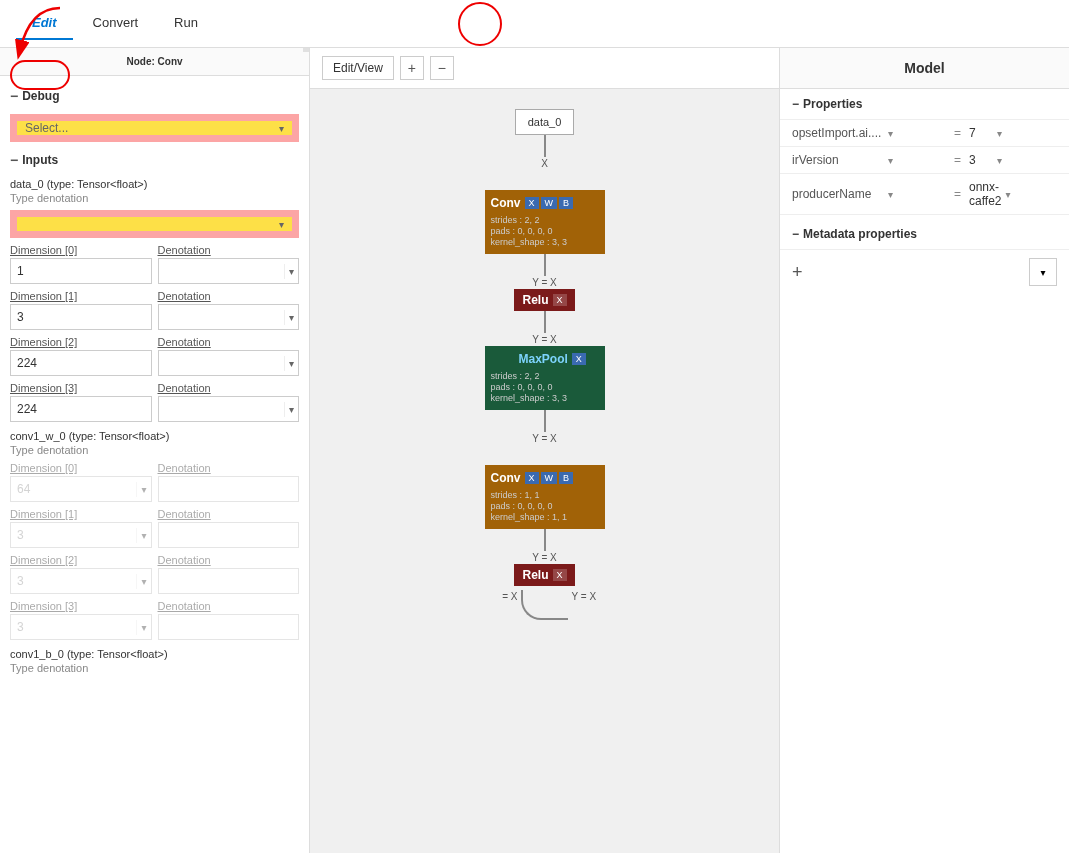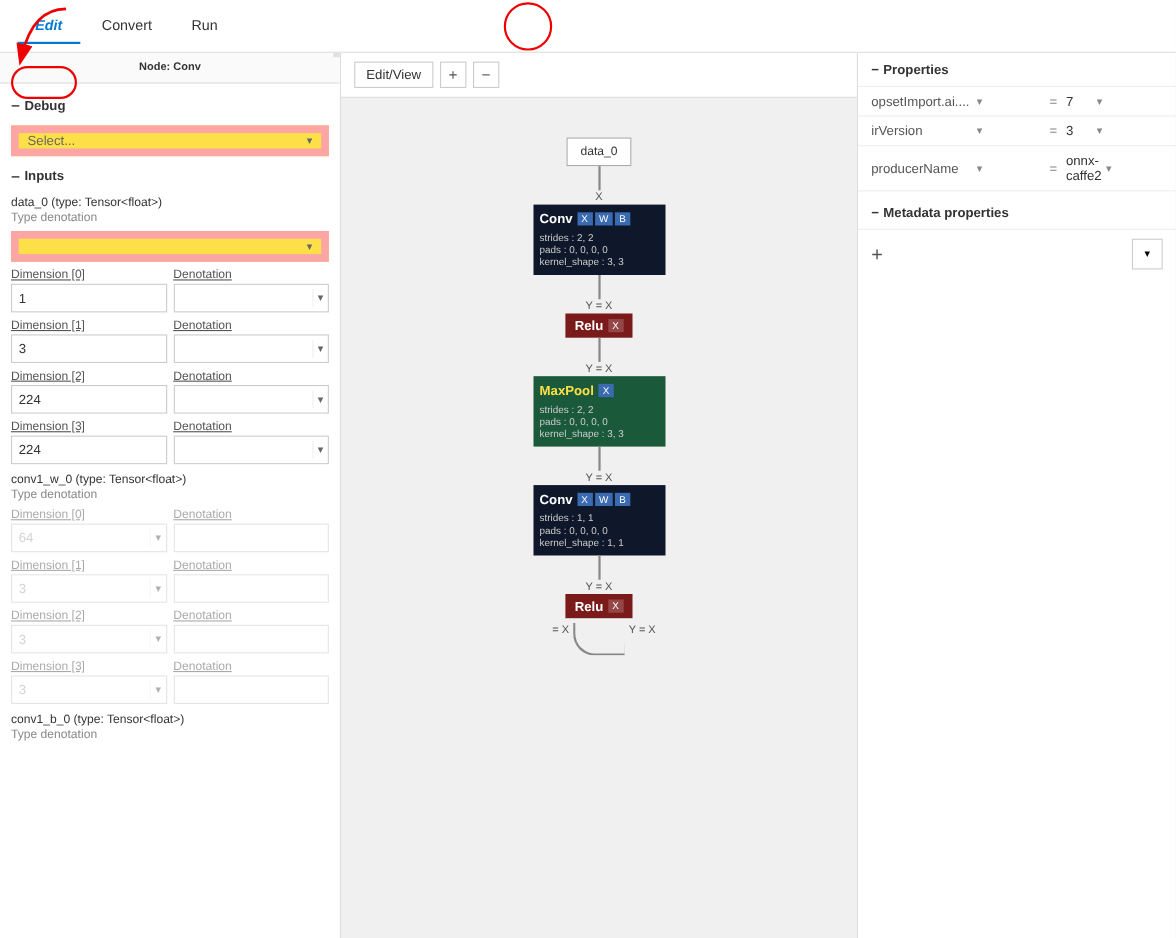--- a/index.html
+++ b/index.html
@@ -113,42 +113,42 @@
       align-items: center; justify-content: center; font-size: 14px; color: #555;
     }
 
     
     .graph-area {
       flex: 1; position: relative; overflow: hidden;
     }
 
     
     .nn-container {
-      position: absolute; top: 16px; left: 50%; transform: translateX(-50%);
+      position: absolute; top: 0; left: 50%; transform: translateX(-50%);
       width: 200px; display: flex; flex-direction: column; align-items: center;
       padding-top: 20px;
     }
 
     
     .node-data {
       border: 1px solid #aaa; background: #fff; padding: 6px 12px;
       font-size: 11px; color: #333; text-align: center; white-space: nowrap;
     }
     .connector-line {
       width: 2px; background: #888; height: 22px; margin: 0 auto;
     }
     .connector-label {
       font-size: 10px; color: #555; text-align: center;
       margin: 1px 0;
     }
 
     
     .node-conv {
-      background: #0f172a; color: #fff;
-      padding: 4px 0; width: 120px;
+      background: #a16207; color: #fff;
+      padding: 4px 0; width: 120px; margin-top: 20px;
     }
     .node-conv-header {
       display: flex; align-items: center; padding: 2px 6px;
     }
     .node-conv-title {
       font-size: 12px; font-weight: 700; color: #fff; margin-right: 4px;
     }
     .node-input-btn {
       background: #3a6ab0; color: #fff; font-size: 9px;
       padding: 1px 4px; border: none; margin-right: 2px; cursor: pointer;
@@ -169,21 +169,21 @@
 
     
     .node-maxpool {
       background: #1a5a3a; color: #fff;
       padding: 4px 0; width: 120px;
     }
     .node-maxpool-header {
       display: flex; align-items: center; padding: 2px 6px;
     }
     .node-maxpool-title {
-      font-size: 12px; font-weight: 700; color: #fde047; margin-right: 4px;
+      font-size: 12px; font-weight: 700; color: #7dd3fc; margin-right: 4px; margin-left: 28px;
     }
 
     
     .right-panel {
       width: 290px; background: #fff; border-left: 1px solid #ddd;
       display: flex; flex-direction: column; overflow: hidden;
     }
     .right-panel-title {
       padding: 12px 16px; font-size: 14px; font-weight: 600;
       color: #333; border-bottom: 1px solid #ddd; text-align: center;
@@ -512,20 +512,21 @@
           <div style="border-left:2px solid #888; border-bottom:2px solid #888; width:60px; height:30px; border-bottom-left-radius:20px;"></div>
           <div style="display:flex;flex-direction:column;align-items:flex-start;width:50%;padding-left:4px;">
             <div class="connector-label">Y = X</div>
           </div>
         </div>
       </div>
     </div>
   </div>
 
   <div class="right-panel">
+    <div class="right-panel-title">Model</div>
 
     <div class="right-section-header">
       <span>−</span>
       <span>Properties</span>
     </div>
 
     <div class="prop-row">
       <span class="prop-name">opsetImport.ai....</span>
       <div class="prop-select">
         <span class="prop-select-val"></span>

